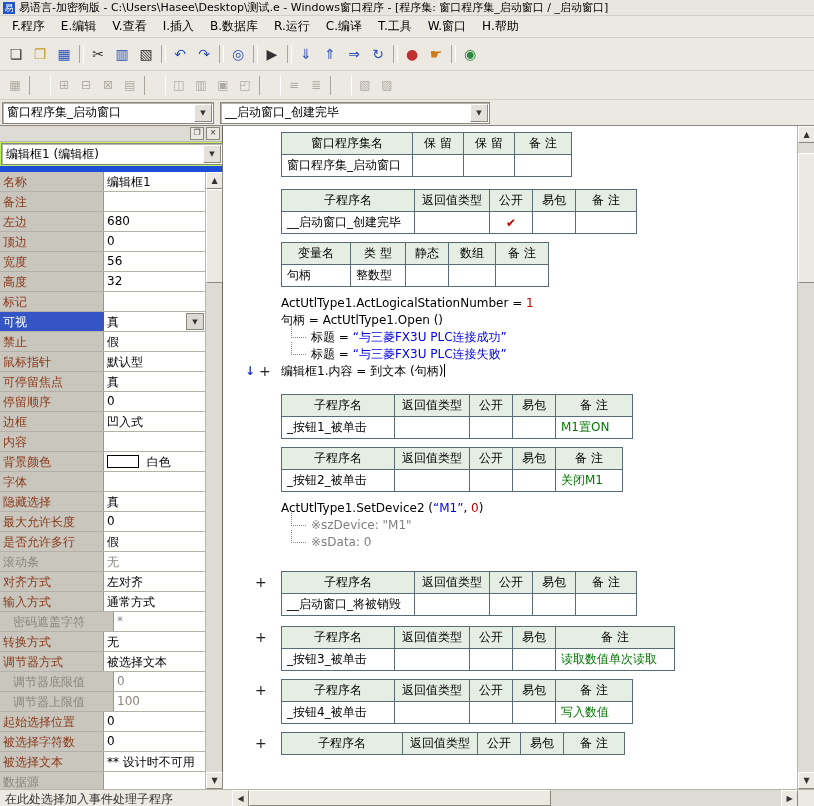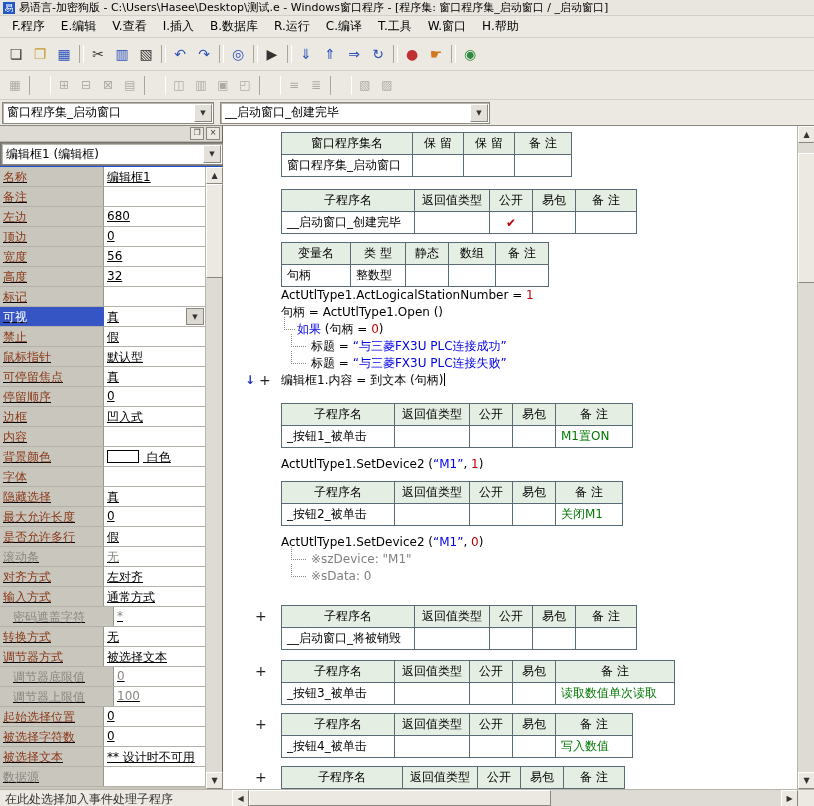--- a/index.html
+++ b/index.html
@@ -35,24 +35,24 @@
   .combo-text{flex:1;padding:0 4px;white-space:nowrap;overflow:hidden;}
   .combo-btn{width:16px;height:16px;margin-right:1px;background:#e4e1da;border:1px solid #fff;border-right-color:#8a877f;border-bottom-color:#8a877f;font-size:7px;display:flex;align-items:center;justify-content:center;color:#333;}
 
   
   .main{flex:1;min-height:0;display:flex;}
 
   
   .inspector{width:222px;flex:0 0 auto;display:flex;flex-direction:column;background:#c9c6be;border-right:1px solid #6b675f;}
   .insp-head{height:13px;display:flex;justify-content:flex-end;align-items:center;gap:2px;padding:1px 2px;background:#dedbd4;border-bottom:1px solid #b8b5ad;}
   .insp-btn{width:12px;height:11px;background:#ece9e2;border:1px solid #8a877f;font-size:8px;line-height:9px;text-align:center;color:#333;}
-  .insp-combobar{padding:1px;background:#737373;border-bottom:1px solid #1d4ed8;}
+  .insp-combobar{padding:1px;background:#bef264;border-bottom:6px solid #1d4ed8;}
   .pgrid{flex:1;min-height:0;display:flex;}
   .pgrid-rows{flex:1;overflow:hidden;background:#c9c6be;}
-  .prow{display:flex;height:19px;border-bottom:1px solid #b4b1a9;text-decoration:underline;}
+  .prow{display:flex;height:19px;border-bottom:1px solid #b4b1a9;}
   .plabel{width:97px;flex:0 0 auto;padding:2px 3px 0;color:#8a3a1a;border-right:1px solid #9a968e;white-space:nowrap;overflow:hidden;}
   .pvalue{flex:1;background:#fff;padding:2px 3px 0;white-space:nowrap;overflow:hidden;position:relative;}
   .prow.dim .plabel{color:#8a877f;}
   .prow.dim .pvtext{color:#8a877f;}
   .prow.indent .plabel{padding-left:13px;}
   .prow.selected .plabel{background:#3555c4;color:#fff;border-right-color:#3555c4;}
   .swatch{display:inline-block;width:30px;height:11px;border:1px solid #000;margin-right:4px;vertical-align:-2px;}
   .dropbtn{position:absolute;right:1px;top:1px;width:16px;height:15px;background:#dcd9d2;border:1px solid #8a877f;font-size:7px;display:flex;align-items:center;justify-content:center;color:#333;}
 
   
@@ -574,21 +574,21 @@
                 <td>__启动窗口_创建完毕</td>
                 <td></td>
                 <td class="chk">✔</td>
                 <td></td>
                 <td class="note"></td>
               </tr>
             </tbody>
               </table>
           </div>
 
-          <div class="block" style="">
+          <div class="block" style="margin-bottom:8px;">
             <table class="etable">
               <tbody>
                   <tr>
                 <th style="width:58px">变量名</th>
                 <th style="width:44px">类 型</th>
                 <th style="width:32px">静态</th>
                 <th style="width:36px">数组</th>
                 <th style="width:42px">备 注</th>
               </tr>
               <tr>
@@ -598,21 +598,20 @@
                 <td></td>
                 <td></td>
               </tr>
             </tbody>
               </table>
           </div>
 
           <div class="codeblock block" style="margin-bottom:14px;">
             <div class="cline"><span class="pl">ActUtlType1.ActLogicalStationNumber = </span><span class="num">1</span></div>
             <div class="cline"><span class="pl">句柄 = ActUtlType1.Open ()</span></div>
-            <div class="cline ind1"><span class="kw">如果</span><span class="pl"> (句柄 = </span><span class="num">0</span><span class="pl">)</span></div>
             <div class="cline ind2"><span class="pl">标题 = </span><span class="str">“与三菱FX3U PLC连接成功”</span></div>
             <div class="cline ind2"><span class="pl">标题 = </span><span class="str">“与三菱FX3U PLC连接失败”</span></div>
             <div class="cline">
               <span class="gut-arrow">↓</span>
               <span class="gut-plus">+</span>
               <span class="pl">编辑框1.内容 = 到文本 (句柄)</span><span class="caret"></span>
             </div>
           </div>
 
           <div class="block" style="margin-bottom:8px;">
@@ -629,23 +628,20 @@
                 <td>_按钮1_被单击</td>
                 <td></td>
                 <td></td>
                 <td></td>
                 <td class="note">M1置ON</td>
               </tr>
             </tbody>
               </table>
           </div>
 
-          <div class="codeblock block" style="margin-bottom:8px;">
-            <div class="cline"><span class="pl">ActUtlType1.SetDevice2 (</span><span class="str">“M1”</span><span class="pl">, </span><span class="num">1</span><span class="pl">)</span></div>
-          </div>
 
           <div class="block" style="margin-bottom:8px;">
             <table class="etable">
               <tbody>
                   <tr>
                 <th style="width:102px">子程序名</th>
                 <th style="width:64px">返回值类型</th>
                 <th style="width:32px">公开</th>
                 <th style="width:32px">易包</th>
                 <th style="width:56px">备 注</th>

